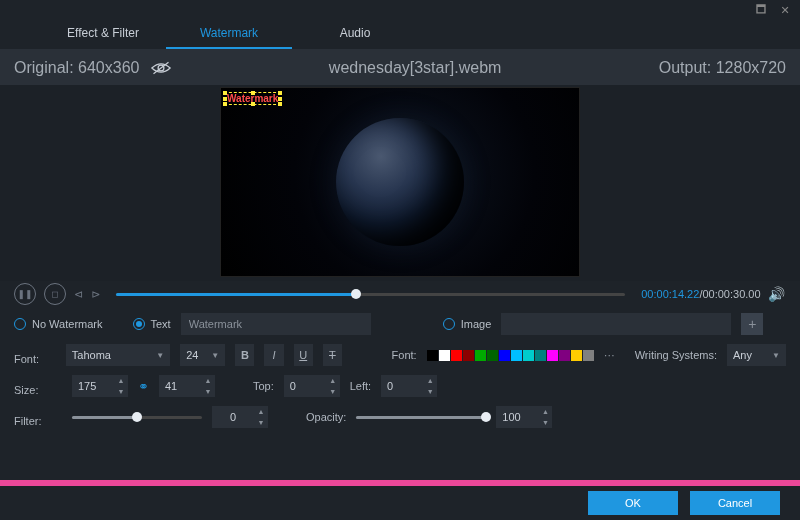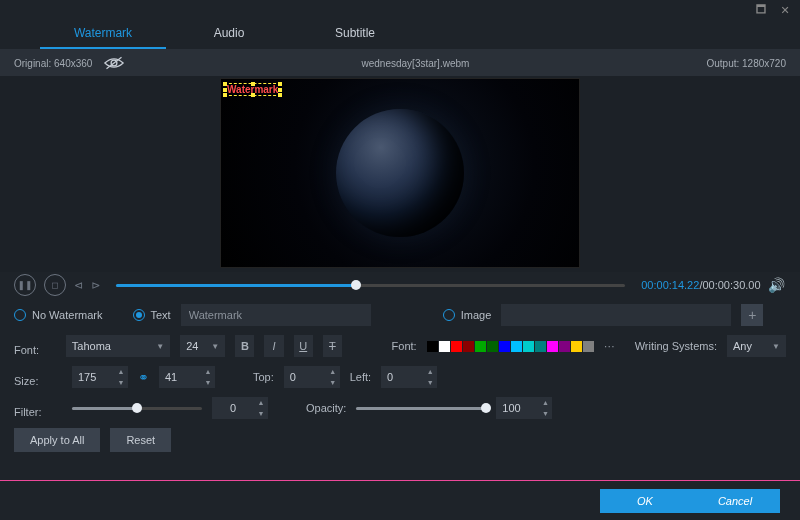--- a/index.html
+++ b/index.html
@@ -2,21 +2,21 @@
 <html><head>
 <meta charset="utf-8">
 <style>
 * { box-sizing: border-box; margin: 0; padding: 0; font-family: Tahoma, Arial, sans-serif; }
 body { width: 800px; height: 520px; background: #1e2329; color: #b8bfc7; font-size: 11px; overflow: hidden; }
 .window-controls { height: 20px; display: flex; justify-content: flex-end; gap: 6px; padding: 2px 6px; }
 .win-btn { width: 18px; height: 16px; cursor: pointer; color: #888; display: flex; align-items: center; justify-content: center; }
 .tabs { display: flex; height: 30px; gap: 0; padding: 0 40px; border-bottom: 1px solid #2a3038; }
 .tab { padding: 6px 0; width: 126px; text-align: center; color: #c8ced6; cursor: pointer; font-size: 12px; }
 .tab.active { color: #1f97e0; border-bottom: 2px solid #1f97e0; }
-.info-bar { display: flex; justify-content: space-between; align-items: center; height: 26px; background: #2a3038; padding: 0 14px; font-size: 10px; color: #a4abb3; }
+.info-bar { display: flex; justify-content: space-between; align-items: center; height: 35px; background: #2a3038; padding: 0 14px; font-size: 16px; color: #a4abb3; }
 .info-left { display: flex; align-items: center; gap: 12px; }
 .eye-icon { width: 20px; height: 14px; }
 .preview { display: flex; justify-content: center; background: #1c2127; padding: 2px 0 4px; }
 .video-frame { width: 360px; height: 190px; background: radial-gradient(circle at 54% 46%, #0c1320 0%, #020308 55%, #000 100%); position: relative; border: 1px solid #222; }
 .globe { position: absolute; left: 50%; top: 50%; transform: translate(-50%, -50%); width: 128px; height: 128px; border-radius: 50%; background: radial-gradient(circle at 35% 30%, #4a5870 0%, #283650 30%, #0e1a2e 55%, #030812 80%); box-shadow: inset -20px -10px 30px rgba(0,0,0,0.9), 0 0 30px rgba(60,90,130,0.15); }
 .wm-overlay { position: absolute; left: 3px; top: 4px; border: 1px dashed #ffec3a; padding: 0 2px; color: #ff4c4c; font-size: 10px; font-weight: bold; background: rgba(0,0,0,0.1); }
 .wm-overlay .handle { position: absolute; width: 4px; height: 4px; background: #ffec3a; }
 .h-tl { top: -2px; left: -2px; } .h-tr { top: -2px; right: -2px; }
 .h-bl { bottom: -2px; left: -2px; } .h-br { bottom: -2px; right: -2px; }
 .h-ml { top: 50%; left: -2px; transform: translateY(-50%);} .h-mr { top: 50%; right: -2px; transform: translateY(-50%);}
@@ -46,35 +46,35 @@
 .spinner input { width: 42px; height: 22px; background: #2a3038; border: none; color: #c8ced6; padding: 0 6px; font-size: 11px; outline: none; text-align: left; }
 .spin-btns { display: flex; flex-direction: column; width: 14px; }
 .spin-btns span { height: 11px; font-size: 7px; color: #8a919a; display: flex; align-items: center; justify-content: center; cursor: pointer; background: #2a3038; }
 .link-icon { color: #1f97e0; font-size: 13px; cursor: pointer; }
 .swatches { display: flex; gap: 1px; }
 .swatch { width: 11px; height: 11px; cursor: pointer; }
 .slider { height: 3px; background: #444; position: relative; border-radius: 2px; }
 .slider-fill { position: absolute; left: 0; top: 0; height: 100%; background: #8a919a; border-radius: 2px; }
 .slider-thumb { position: absolute; top: 50%; transform: translate(-50%, -50%); width: 10px; height: 10px; background: #e8edf3; border-radius: 50%; cursor: pointer; }
 .btn-grey { height: 24px; background: #3a424d; color: #c8ced6; padding: 0 16px; display: flex; align-items: center; cursor: pointer; font-size: 11px; }
-.footer { position: absolute; bottom: 0; left: 0; right: 0; height: 40px; border-top: 1px solid #ec4899; display: flex; justify-content: flex-end; align-items: center; padding: 0 20px; font-style: italic; }
+.footer { position: absolute; bottom: 0; left: 0; right: 0; height: 40px; border-top: 6px solid #ec4899; display: flex; justify-content: flex-end; align-items: center; gap: 12px; padding: 0 20px; }
 .btn-blue { height: 24px; width: 90px; background: #1f97e0; color: #fff; display: flex; align-items: center; justify-content: center; cursor: pointer; font-size: 11px; }
 </style>
 </head>
 <body>
 
 <div class="window-controls">
   <div class="win-btn">🗖</div>
   <div class="win-btn">✕</div>
 </div>
 
 <div class="tabs">
+  <div class="tab">Effect &amp; Filter</div>
   <div class="tab active">Watermark</div>
   <div class="tab">Audio</div>
-  <div class="tab">Subtitle</div>
 </div>
 
 <div class="info-bar">
   <div class="info-left">
     <span><span>Original:</span> <span>640x360</span></span>
     <span class="eye-icon">
       <svg viewBox="0 0 24 16" width="20" height="14">
           <path d="M1 8 Q12 -2 23 8 Q12 18 1 8 Z" fill="none" stroke="#c8ced6" stroke-width="1.5"></path>
           <circle cx="12" cy="8" r="3.5" fill="none" stroke="#c8ced6" stroke-width="1.5"></circle>
           <line x1="3" y1="15" x2="21" y2="1" stroke="#c8ced6" stroke-width="1.5"></line>
@@ -237,23 +237,19 @@
     </div>
     <div class="spinner">
         <input style="text-align: left;" value="100">
         <div class="spin-btns">
           <span>▲</span>
           <span>▼</span>
         </div>
       </div>
   </div>
 
-  <div class="row">
-    <div class="btn-grey">Apply to All</div>
-    <div class="btn-grey">Reset</div>
-  </div>
 
 </div>
 
 <div class="footer">
   <div class="btn-blue">OK</div>
   <div class="btn-blue">Cancel</div>
 </div>
 
 </body></html>

